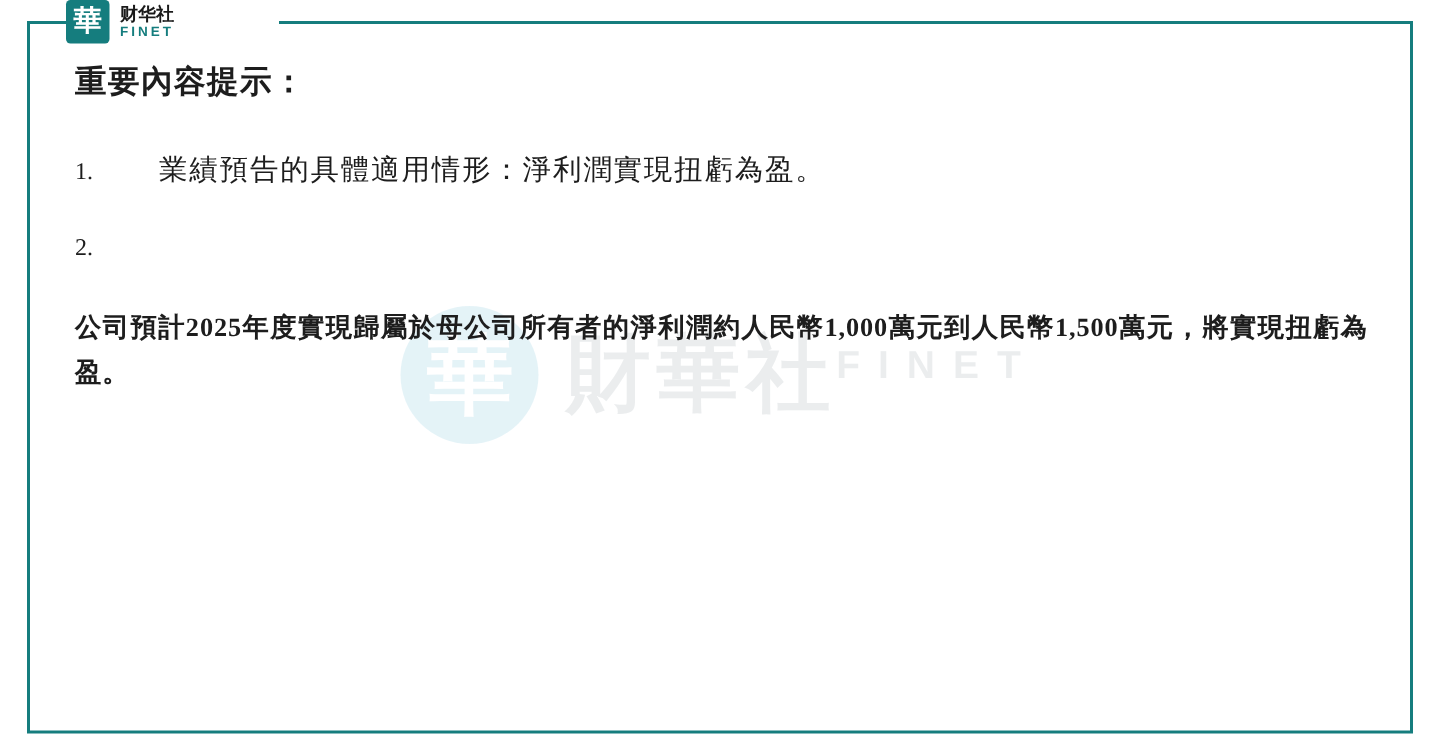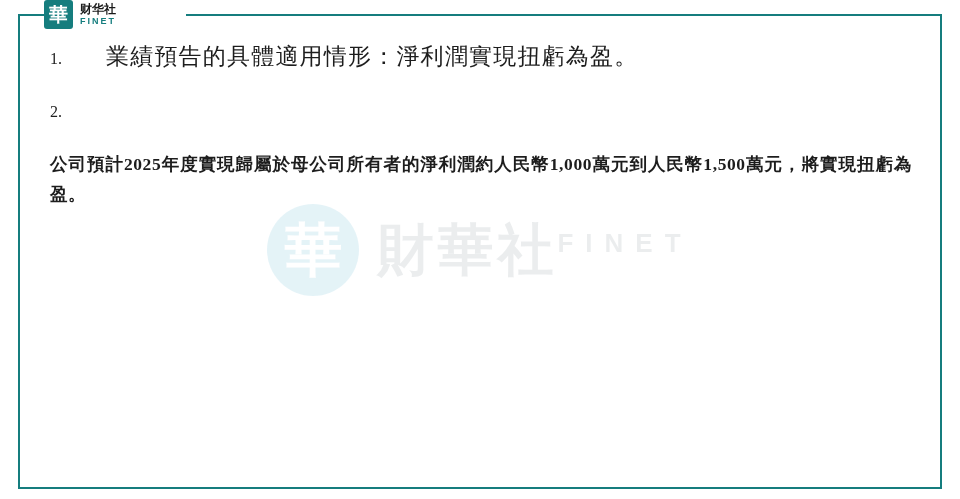--- a/index.html
+++ b/index.html
@@ -155,21 +155,21 @@
     align-items: baseline;
     margin-bottom: 28px;
   }
   .num {
     width: 56px;
     flex: 0 0 56px;
     font-family: "Liberation Serif", serif;
     font-size: 16px;
   }
   .num-text {
-    font-size: 23px;
+    font-size: 19px;
     letter-spacing: 1.2px;
     line-height: 1.5;
   }
   .para {
     font-size: 17.5px;
     letter-spacing: 0.6px;
     line-height: 1.75;
     margin: 0 0 26px 0;
     text-align: justify;
     font-weight: bold;
@@ -196,20 +196,21 @@
   <div class="logo">
     <div class="logo-mark">華</div>
     <div class="logo-text">
       <div class="logo-cn">财华社</div>
       <div class="logo-en">FINET</div>
     </div>
   </div>
 
   <div class="content">
 
+    <div class="doc-title">重要內容提示：</div>
 
     <div class="numbered">
       <div class="num">1.</div>
       <div class="num-text">業績預告的具體適用情形：淨利潤實現扭虧為盈。</div>
     </div>
 
     <div class="numbered">
       <div class="num">2.</div>
     </div>
 

